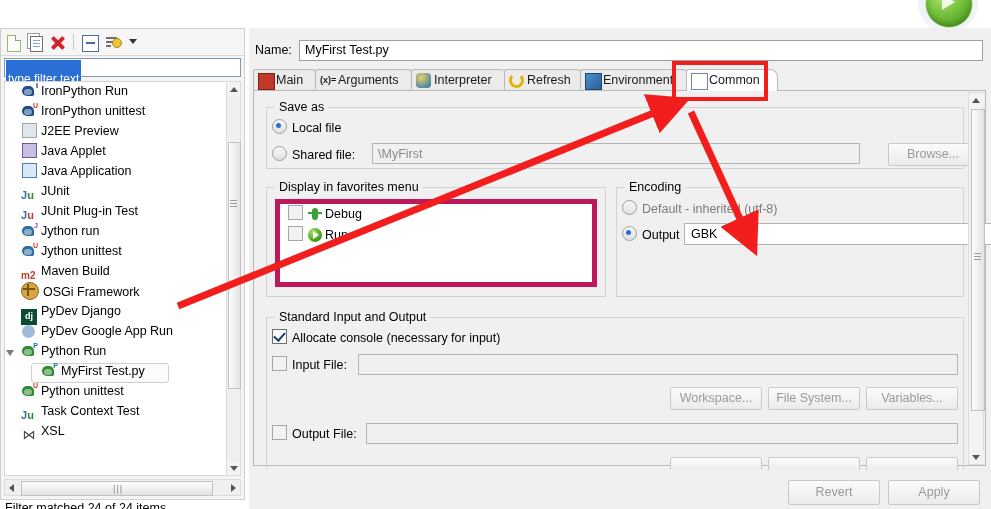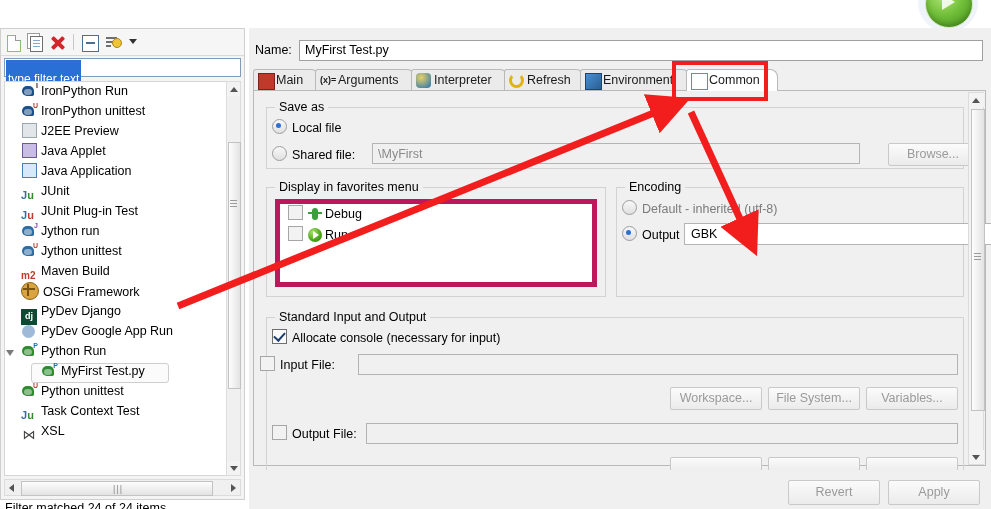--- a/index.html
+++ b/index.html
@@ -344,21 +344,21 @@
         <span>GBK</span>
         <span class="arrow"></span>
       </div>
 
       <div class="grp" style="left:12px;top:226px;width:698px;height:176px;">
         <span class="grp-title">Standard Input and Output</span>
       </div>
       <div style="position:absolute;left:18px;top:238px;font-size:12.5px;">
         <span class="cbx on"></span><span>Allocate console (necessary for input)</span>
       </div>
-      <div style="position:absolute;left:6px;top:265px;font-size:12.5px;">
+      <div style="position:absolute;left:18px;top:265px;font-size:12.5px;">
         <span class="cbx"></span><span>Input File:</span>
       </div>
       <div class="fld disabled" style="position:absolute;left:104px;top:263px;width:600px;height:21px;"></div>
 
       <div class="btn" style="position:absolute;left:416px;top:296px;width:92px;height:23px;line-height:21px;">Workspace...</div>
       <div class="btn" style="position:absolute;left:514px;top:296px;width:92px;height:23px;line-height:21px;">File System...</div>
       <div class="btn" style="position:absolute;left:612px;top:296px;width:92px;height:23px;line-height:21px;">Variables...</div>
 
       <div style="position:absolute;left:18px;top:334px;font-size:12.5px;">
         <span class="cbx"></span><span>Output File:</span>

